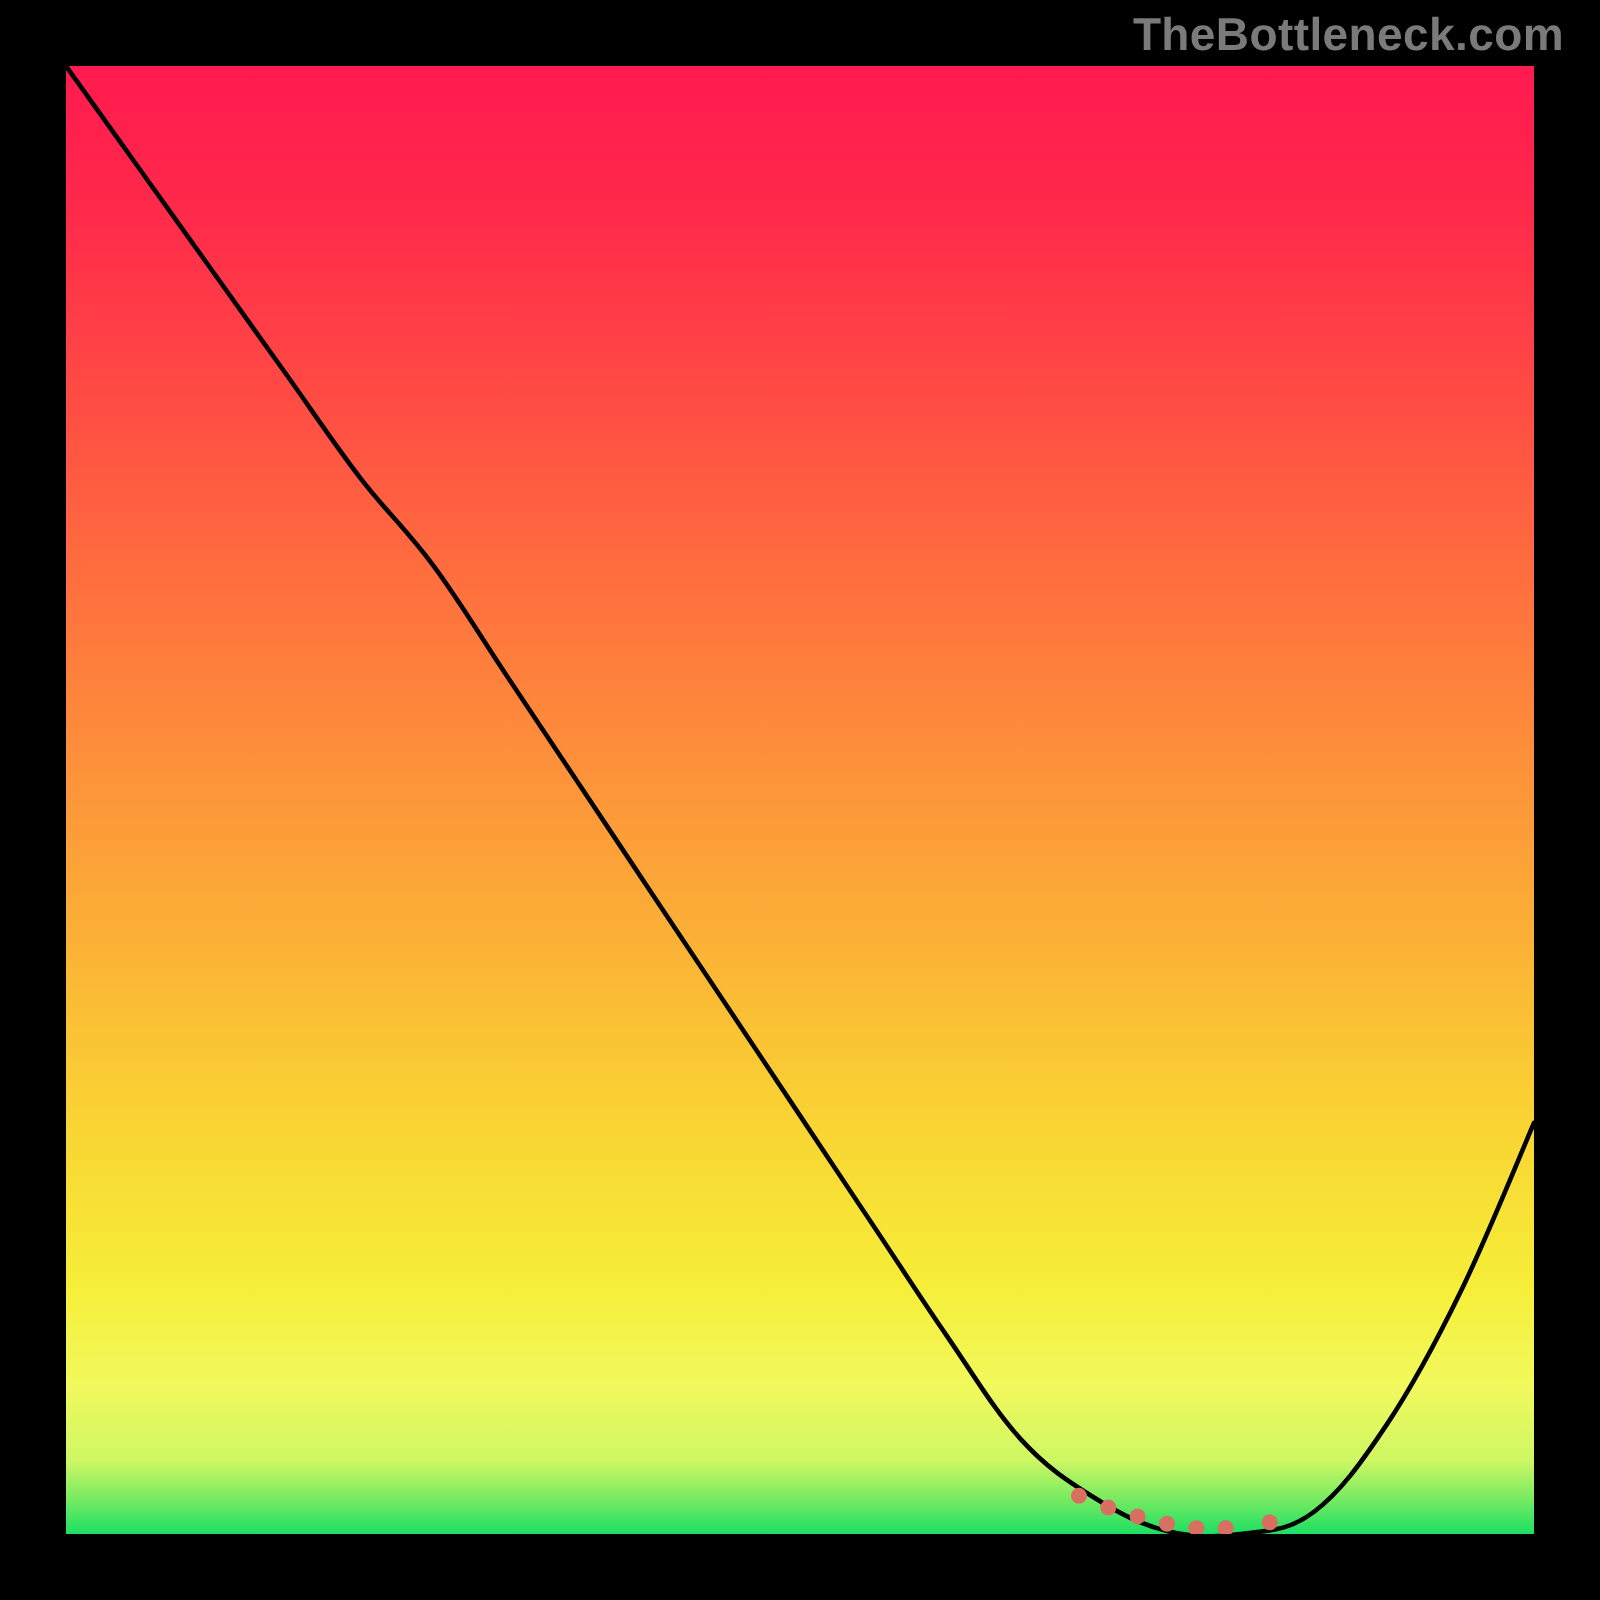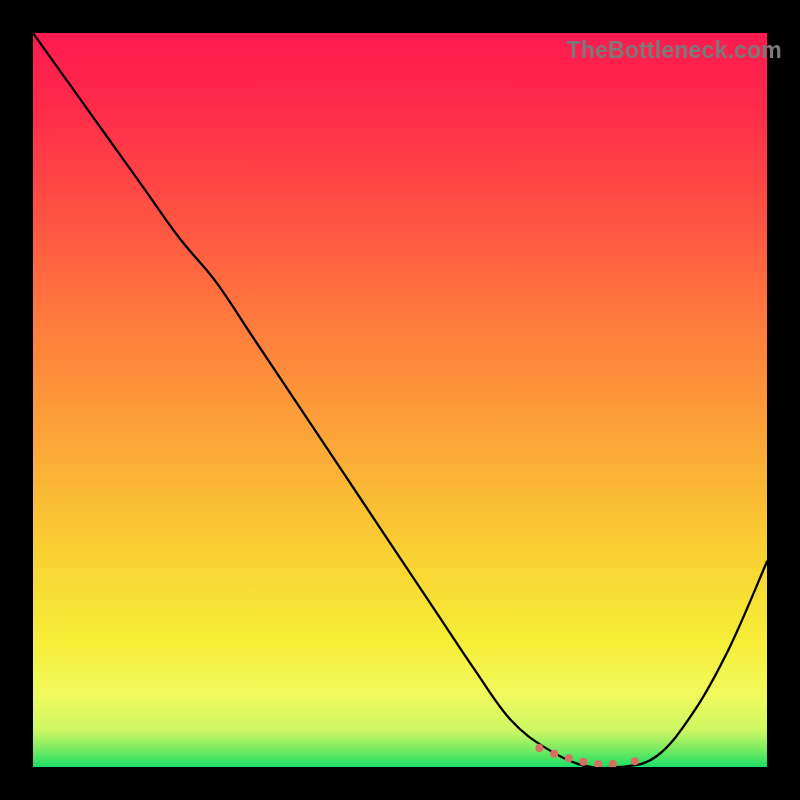--- a/index.html
+++ b/index.html
@@ -18,21 +18,20 @@
   .watermark {
     position: absolute;
     top: 4px;
     right: 18px;
     color: #7a7a7a;
     font-family: Arial, Helvetica, sans-serif;
     font-size: 23px;
     font-weight: 600;
     letter-spacing: 0.2px;
     z-index: 5;
-    margin-top: 33px;
   }
   .plot {
     position: absolute;
     left: 33px;
     top: 33px;
     width: 734px;
     height: 734px;
   }
   .plot svg {
     display: block;

